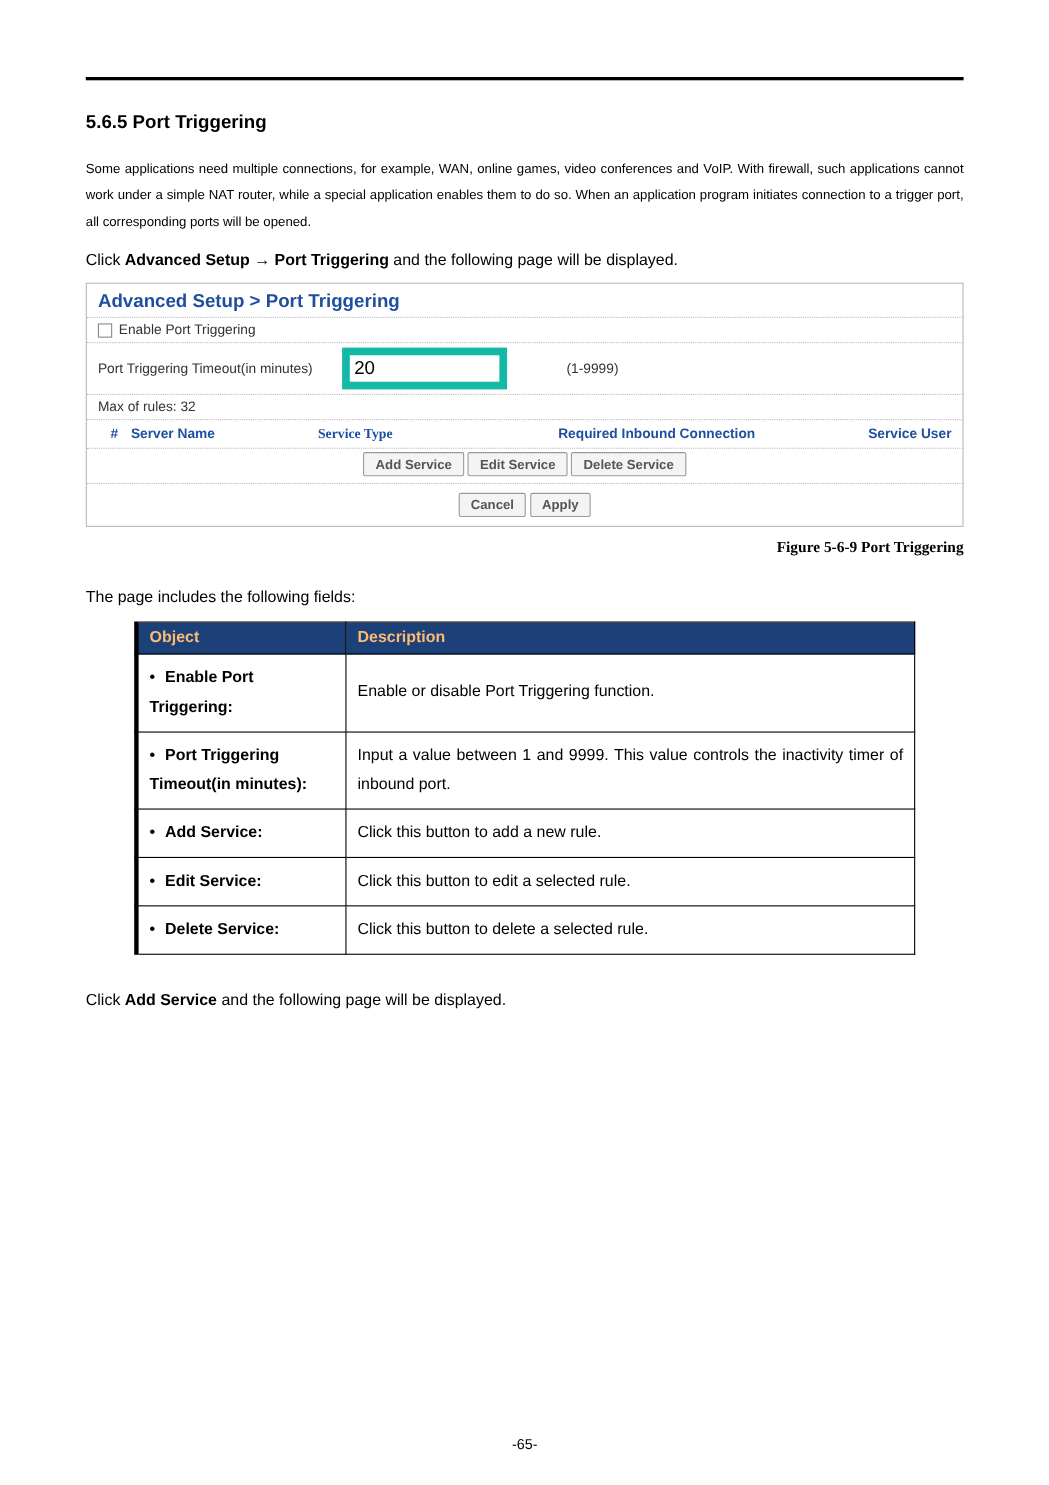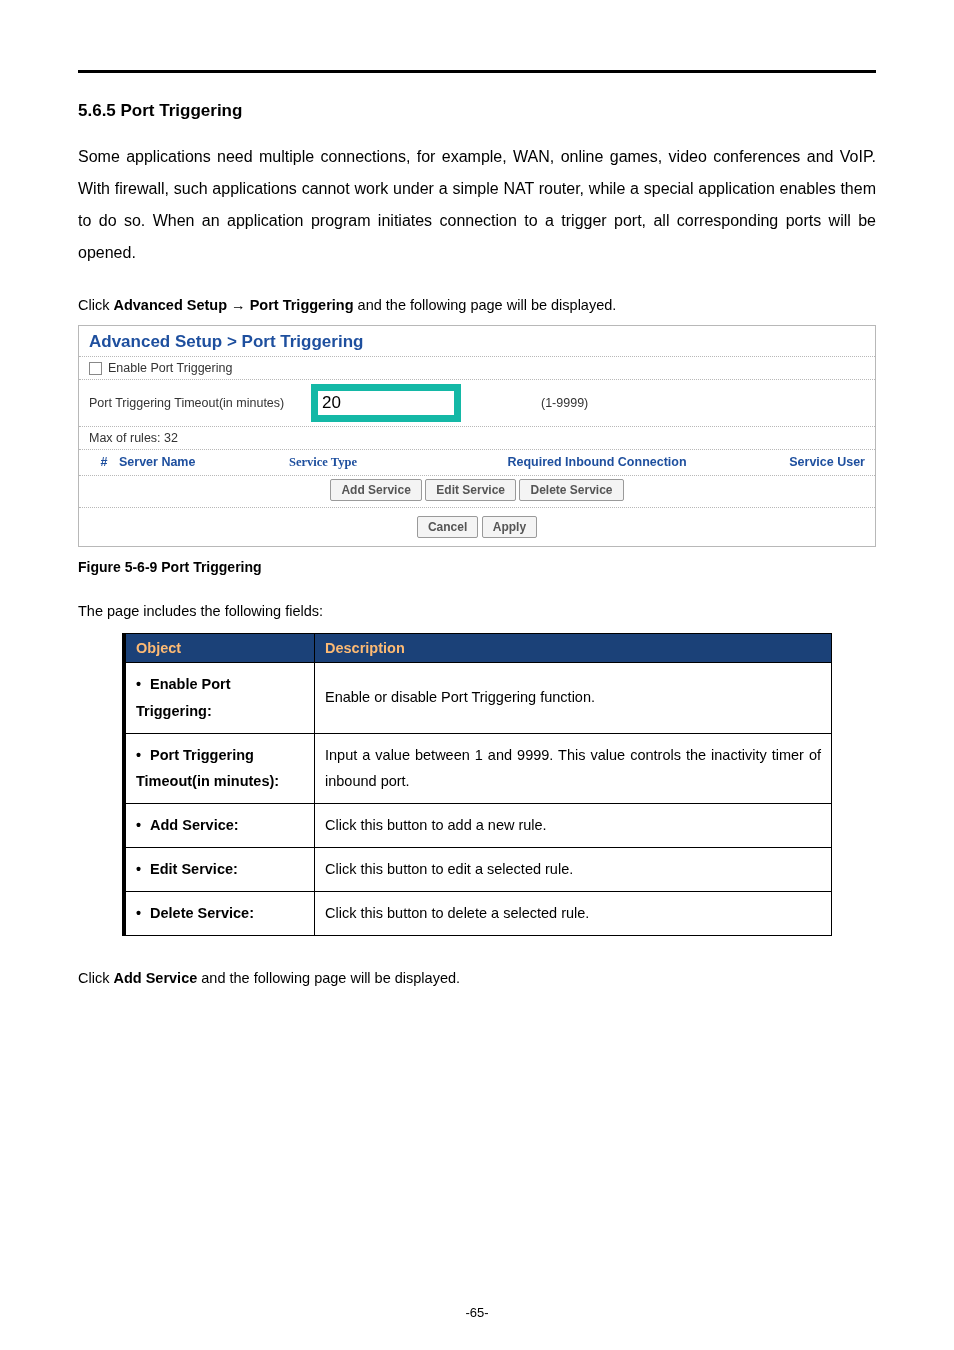--- a/index.html
+++ b/index.html
@@ -20,24 +20,24 @@
   .top-rule {
     border-top: 3px solid #000;
     margin-bottom: 28px;
   }
   .section-heading {
     font-size: 17px;
     font-weight: bold;
     margin-bottom: 20px;
   }
   .body-para {
-    font-size: 16px;
+    font-size: 12px;
     line-height: 2.0;
     text-align: justify;
-    margin-bottom: 28px;
+    margin-bottom: 16px;
   }
   .nav-line {
     font-size: 14.5px;
     margin-bottom: 12px;
   }
   .nav-line .b { font-weight: bold; margin-top: 28px; }
   
   .panel {
     border: 1px solid #b8b8b8;
     background: #fff;
@@ -97,24 +97,25 @@
     display: inline-block;
     background: #f4f4f4;
     border: 1px solid #9a9a9a;
     color: #555;
     font-size: 12px;
     padding: 3px 10px;
     margin: 0 0px;
     border-radius: 2px;
   }
   .figure-caption {
-    text-align: left;
+    text-align: right;
     font-weight: bold;
     font-size: 14px;
     margin: 12px 0 28px 0;
+    font-family: Liberation Serif, serif;
   }
   .fields-intro {
     font-size: 14.5px;
     margin-bottom: 14px;
   }
   
   .obj-table {
     border-collapse: collapse;
     margin: 0 auto;
     width: 710px;
@@ -178,21 +179,21 @@
     <div class="panel-title">Advanced Setup &gt; Port Triggering</div>
 
     <div class="dotted-row row">
       <span class="checkbox"></span>
       <span class="row-label">Enable Port Triggering</span>
     </div>
 
     <div class="dotted-row row" style="gap:0;">
       <span class="row-label" style="width:222px;">Port Triggering Timeout(in minutes)</span>
       <input class="input-box" value="20" style="">
-      <span style="margin-left:80px;">(1-9999)</span>
+      <span style="margin-left:54px;">(1-9999)</span>
     </div>
 
     <div class="dotted-row row">
       <span>Max of rules: 32</span>
     </div>
 
     <div class="dotted-row panel-header-row">
       <span class="hcol1">#</span>
       <span class="hcol2">Server Name</span>
       <span class="hcol3">Service Type</span>

